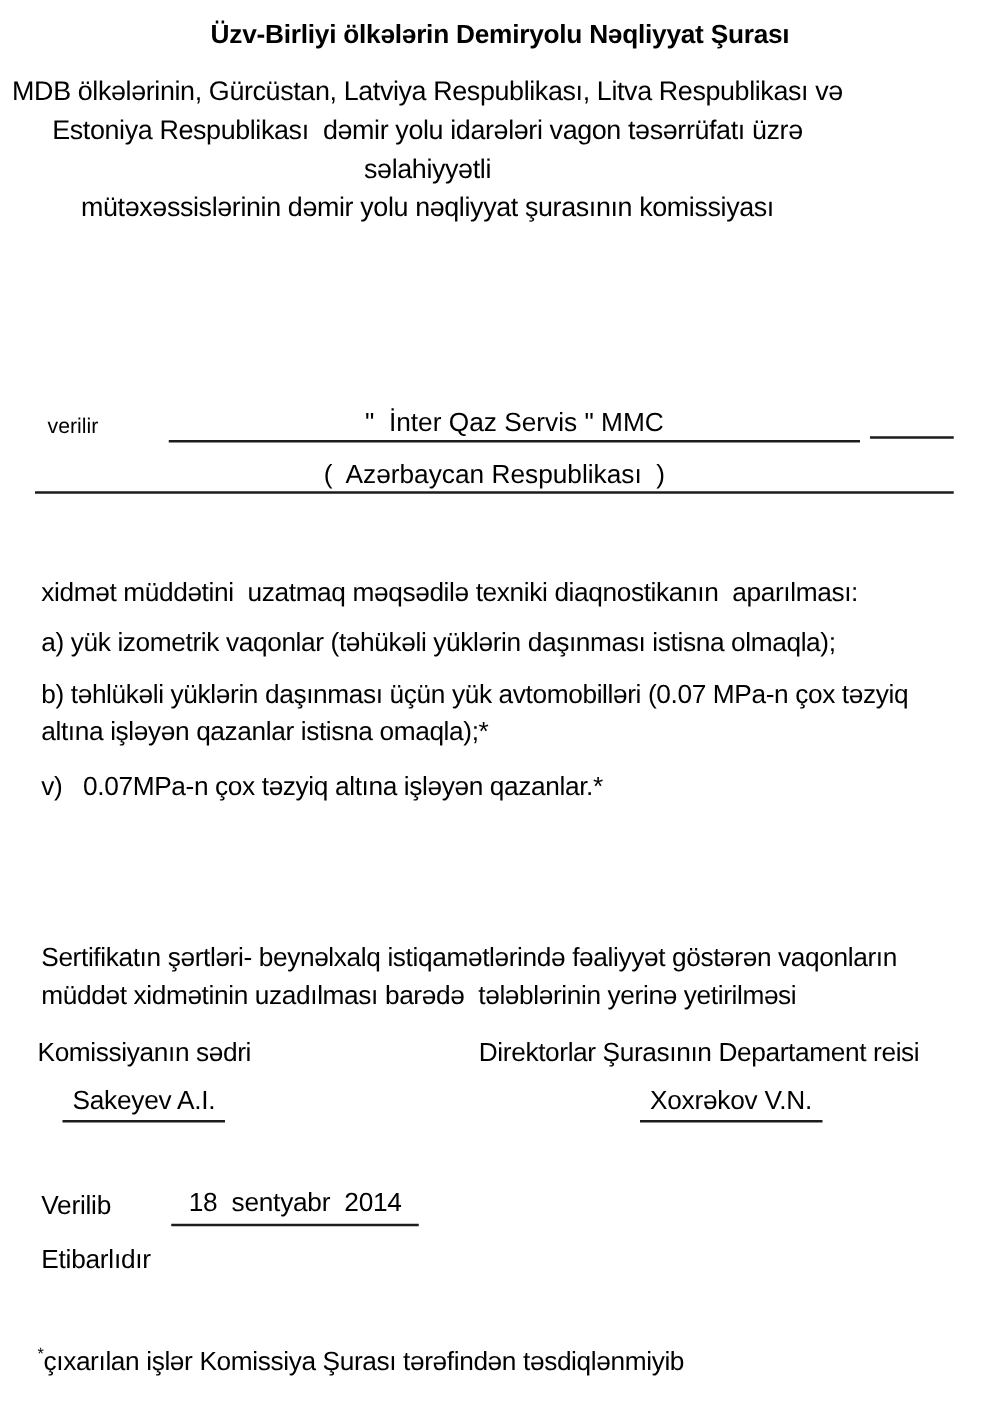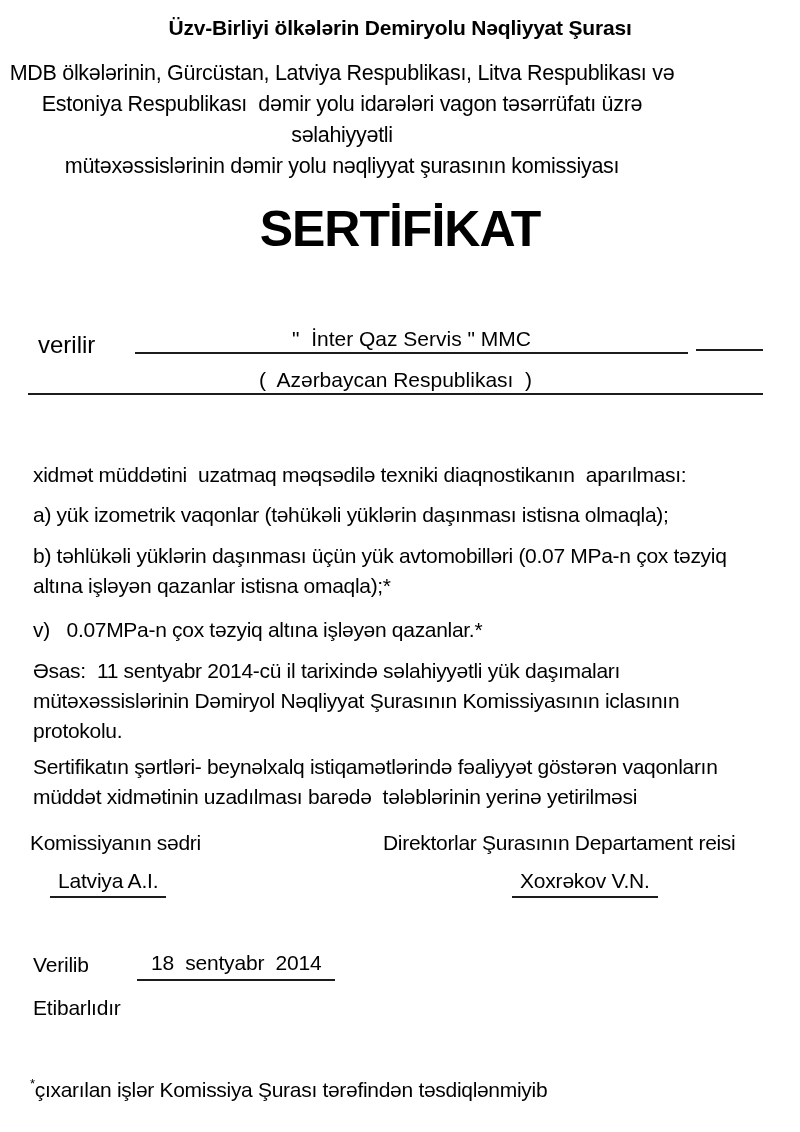--- a/index.html
+++ b/index.html
@@ -33,21 +33,21 @@
   .cert-title {
     top: 200px; left: 0; width: 800px;
     text-align: center;
     font-weight: bold;
     font-size: 50px;
     letter-spacing: -1px;
   }
 
   .verilir-label {
     top: 331px; left: 38px;
-    font-size: 24px;
+    font-size: 17px;
   }
   .name-line {
     top: 326px; left: 135px; width: 553px; height: 26px;
     border-bottom: 2px solid #1c1c1c;
     text-align: center;
     font-size: 21px;
     line-height: 26px;
   }
   .name-line-short {
     top: 326px; left: 696px; width: 67px; height: 23px;
@@ -118,21 +118,20 @@
 <body>
 
 <div class="page">
 
   <div class="abs org-title pre">Üzv-Birliyi ölkələrin Demiryolu Nəqliyyat Şurası</div>
 
   <div class="abs org-sub pre">MDB ölkələrinin, Gürcüstan, Latviya Respublikası, Litva Respublikası və
 Estoniya Respublikası  dəmir yolu idarələri vagon təsərrüfatı üzrə  səlahiyyətli
 mütəxəssislərinin dəmir yolu nəqliyyat şurasının komissiyası</div>
 
-  <div class="abs cert-title">SERTİFİKAT</div>
 
   <div class="abs verilir-label pre">verilir</div>
 
   <div class="abs name-line">
     <span class="pre">"  İnter Qaz Servis " MMC</span>
   </div>
 
   <div class="abs name-line-short"></div>
 
   <div class="abs country-line">
@@ -141,34 +140,31 @@
 
   <div class="abs bodytext p-intro pre">xidmət müddətini  uzatmaq məqsədilə texniki diaqnostikanın  aparılması:</div>
 
   <div class="abs bodytext p-a pre">a) yük izometrik vaqonlar (təhükəli yüklərin daşınması istisna olmaqla);</div>
 
   <div class="abs bodytext p-b pre">b) təhlükəli yüklərin daşınması üçün yük avtomobilləri (0.07 MPa-n çox təzyiq
 altına işləyən qazanlar istisna omaqla);*</div>
 
   <div class="abs bodytext p-v pre">v)   0.07MPa-n çox təzyiq altına işləyən qazanlar.*</div>
 
-  <div class="abs bodytext p-basis pre">Əsas:  11 sentyabr 2014-cü il tarixində səlahiyyətli yük daşımaları
-mütəxəssislərinin Dəmiryol Nəqliyyat Şurasının Komissiyasının iclasının
-protokolu.</div>
 
   <div class="abs bodytext p-terms pre">Sertifikatın şərtləri- beynəlxalq istiqamətlərində fəaliyyət göstərən vaqonların
 müddət xidmətinin uzadılması barədə  tələblərinin yerinə yetirilməsi</div>
 
   <div class="abs roles-row">
     <span class="role-left pre">Komissiyanın sədri</span>
     <span class="role-right pre">Direktorlar Şurasının Departament reisi</span>
   </div>
 
   <div class="abs signers-row">
-    <span class="signer signer-left pre">Latviya A.I.</span>
+    <span class="signer signer-left pre">Sakeyev A.I.</span>
     <span class="signer signer-right pre">Xoxrəkov V.N.</span>
   </div>
 
   <div class="abs date-row row-issued">
     <span class="date-label pre">Verilib</span>
     <span class="date-value value-issued pre">18  sentyabr  2014</span>
   </div>
 
   <div class="abs date-row row-valid">
     <span class="date-label pre">Etibarlıdır</span>

